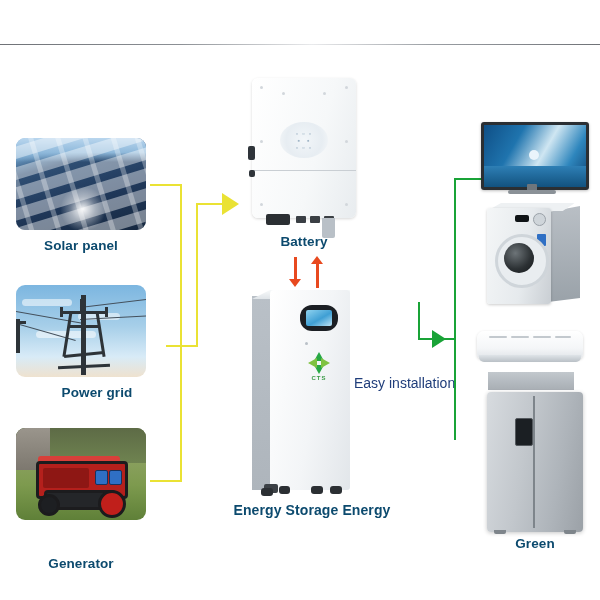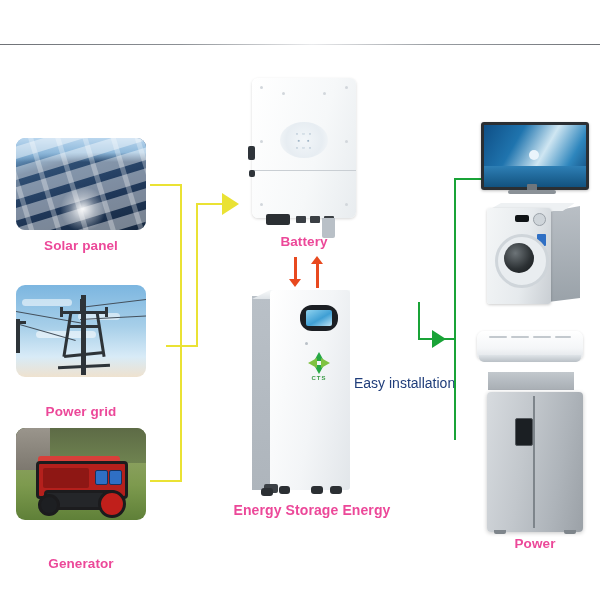--- a/index.html
+++ b/index.html
@@ -13,21 +13,21 @@
   .top-divider{
     position:absolute;left:0;top:44px;width:600px;height:1px;
     background:linear-gradient(to right,#6f7277 0%,#8c9095 30%,#e9eaec 52%,#9a9ea3 72%,#6f7277 100%);
   }
 
   .node{position:absolute;}
   .thumb{
     position:absolute;border-radius:9px;overflow:hidden;background:#dfe3e8;
   }
   .caption{
-    position:absolute;text-align:center;color:#ec4899;
+    position:absolute;text-align:center;color:#0c4a6e;
     font-weight:bold;font-size:13.5px;letter-spacing:.1px;white-space:nowrap;
   }
 
   
   .solar{background:linear-gradient(165deg,#9fc4e2 0%,#74a6cf 14%,#2f4f74 30%,#20385a 62%,#16283f 100%);}
   .solar .grid-wrap{position:absolute;inset:-12% -6% -6% -6%;transform:rotate(-17deg);}
   .solar .cell-row{position:absolute;left:-10%;width:125%;height:12px;background:rgba(255,255,255,.42);}
   .solar .cell-col{position:absolute;top:-12%;height:130%;width:5px;background:rgba(255,255,255,.30);}
   .solar .sky{position:absolute;left:0;top:0;width:100%;height:26%;
     background:linear-gradient(180deg,#b9d6ee 0%,#8fb9db 60%,rgba(143,185,219,0) 100%);}
@@ -192,21 +192,21 @@
           <i style="left:43px;top:16px;width:3px;height:46px;transform:rotate(-9deg);"></i>
           <i style="left:4px;top:12px;width:3px;height:10px;"></i>
           <i style="left:49px;top:12px;width:3px;height:10px;"></i>
           <i style="left:24px;top:4px;width:3px;height:12px;"></i>
         </div>
         <div class="pylon" style="left:-6px;top:34px;width:16px;height:34px;">
           <i style="left:6px;top:0;width:4px;height:34px;"></i>
           <i style="left:0;top:2px;width:16px;height:3px;"></i>
         </div>
     </div>
-    <div class="caption" style="left:16px;top:385px;width:130px;margin-top:19px;">Power grid</div>
+    <div class="caption" style="left:32px;top:385px;width:130px;">Power grid</div>
   </div>
 
   <div class="node">
     <div class="thumb gen-img" style="left:16px;top:428px;width:130px;height:92px;">
       <div class="hedge"></div>
       <div class="wall"></div>
       <div class="gen-top" style="left:22px;top:28px;width:82px;height:8px;"></div>
       <div class="gen-body" style="left:20px;top:33px;width:86px;height:32px;">
         <div class="gen-panel" style="left:4px;top:4px;width:46px;height:20px;"></div>
         <div class="gen-socket" style="left:56px;top:6px;width:11px;height:13px;"></div>
@@ -340,17 +340,17 @@
       <div class="ac-shelf" style="left:488px;top:372px;width:86px;height:18px;"></div>
     </div>
 
     <div>
       <div class="fr-body" style="left:487px;top:392px;width:96px;height:140px;">
         <div class="fr-split" style="left:46px;top:4px;height:132px;"></div>
         <div class="fr-disp" style="left:28px;top:26px;width:16px;height:26px;"></div>
       </div>
       <div class="fr-foot" style="left:494px;top:530px;width:12px;height:4px;"></div>
       <div class="fr-foot" style="left:564px;top:530px;width:12px;height:4px;"></div>
-      <div class="caption" style="left:485px;top:536px;width:100px;">Power</div>
+      <div class="caption" style="left:485px;top:536px;width:100px;">Green</div>
     </div>
 
   </div>
 </div>
 
 </body></html>

